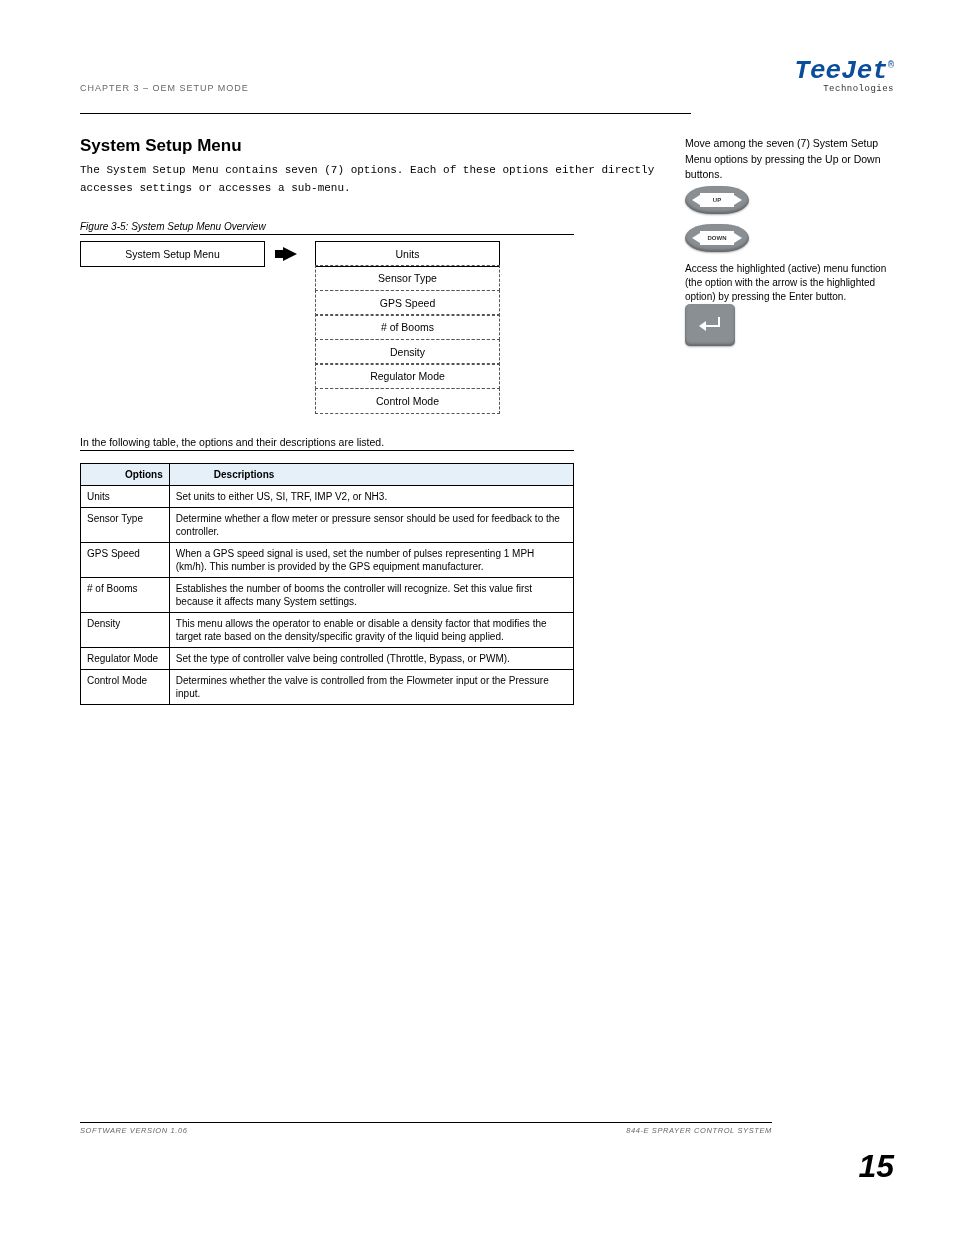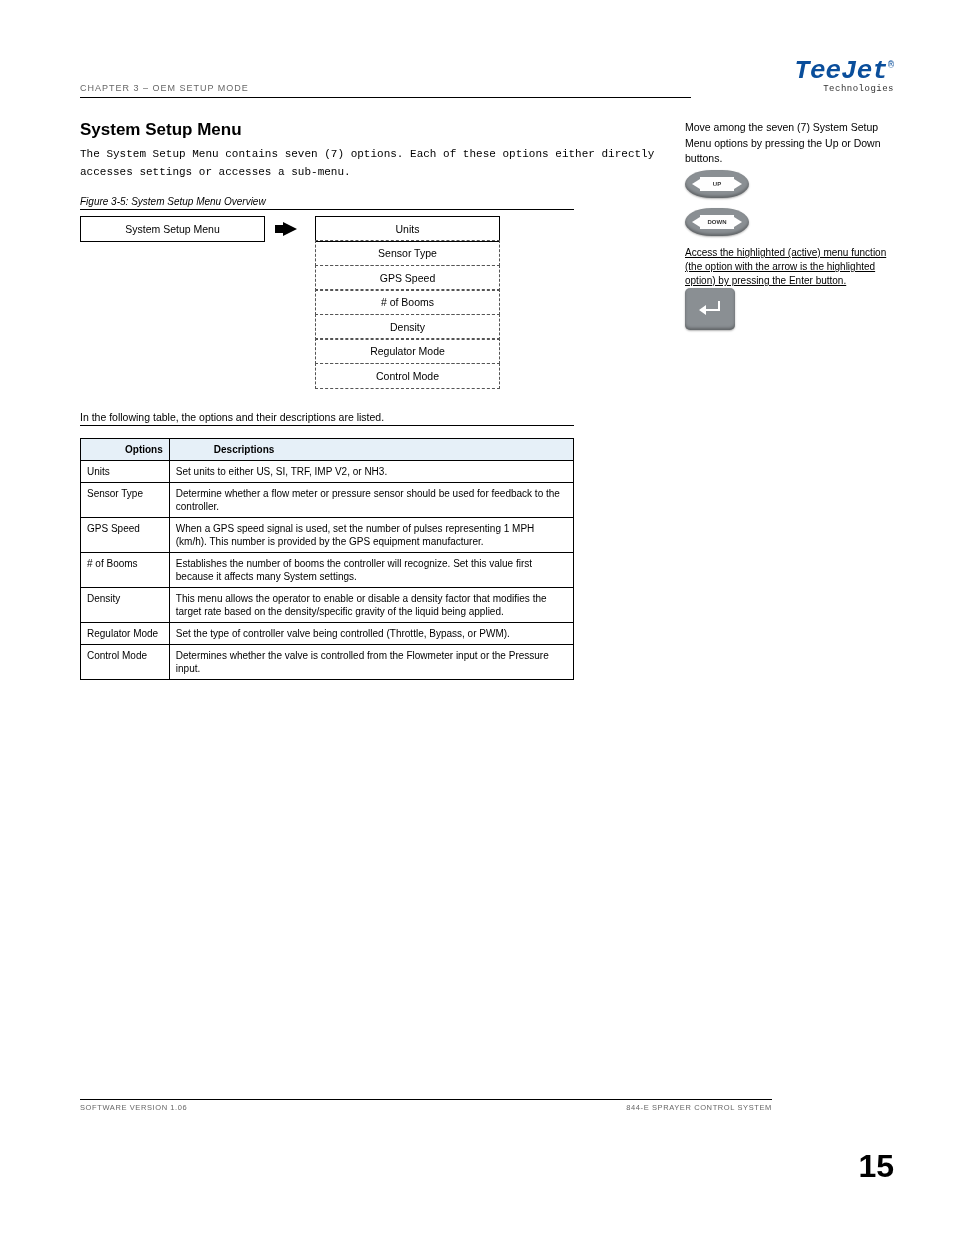--- a/index.html
+++ b/index.html
@@ -13,21 +13,21 @@
   }
   .page {
     padding: 60px 60px 50px 80px;
     height: 100%;
     position: relative;
   }
   .header-top {
     display: flex;
     justify-content: space-between;
     align-items: flex-end;
-    margin-bottom: 4px;
+    margin-bottom: 20px;
   }
   .chapter-label {
     font-size: 9px;
     letter-spacing: 1px;
     color: #666;
     text-transform: uppercase;
   }
   .logo {
     font-family: Liberation Mono, monospace;
     font-style: italic;
@@ -73,21 +73,21 @@
     display: flex;
     gap: 18px;
   }
   .left-col { width: 73%; }
   .right-col { width: 27%; padding-left: 6px; }
   .fig-caption {
     font-size: 10px;
     font-style: italic;
     border-bottom: 1px solid #000;
     padding-bottom: 2px;
-    margin-top: 15px;
+    margin-top: 24px;
     margin-bottom: 6px;
     width: 85%;
   }
   .menu-diagram {
     display: flex;
     gap: 18px;
     align-items: flex-start;
     margin-bottom: 22px;
   }
   .menu-box {
@@ -186,45 +186,45 @@
     border-radius: 5px;
     display: flex; align-items: center; justify-content: center;
     box-shadow: inset 0 -2px 3px rgba(0,0,0,0.3), 0 1px 2px rgba(0,0,0,0.3);
   }
   .enter-btn svg { width: 24px; height: 20px; }
   .right-desc {
     font-size: 10px;
     line-height: 1.4;
     margin-top: 6px;
     margin-bottom: 0;
-    text-decoration: underline;
   }
   .right-block { margin-bottom: 10px; }
   .footer {
     position: absolute;
     bottom: 50px;
     left: 80px;
     right: 60px;
+    font-style: italic;
   }
   .footer-hr { border:none; border-top:1px solid #000; margin-bottom:3px; width:85%; }
   .footer-row {
     display: flex;
     font-size: 7.5px;
     color: #666;
     letter-spacing: 0.6px;
     text-transform: uppercase;
     width: 85%;
   }
   .footer-left { flex:1; }
   .footer-right { text-align:right; }
   .page-num {
     font-size: 32px;
     font-weight: bold;
     text-align: right;
-    margin-top: 36px;
+    margin-top: 13px;
     padding-right: 0;
   }
 </style>
 </head>
 <body>
 
 <div class="page">
   <div class="header-top">
     <div class="chapter-label">CHAPTER 3 – OEM SETUP MODE</div>
     <div class="logo">

